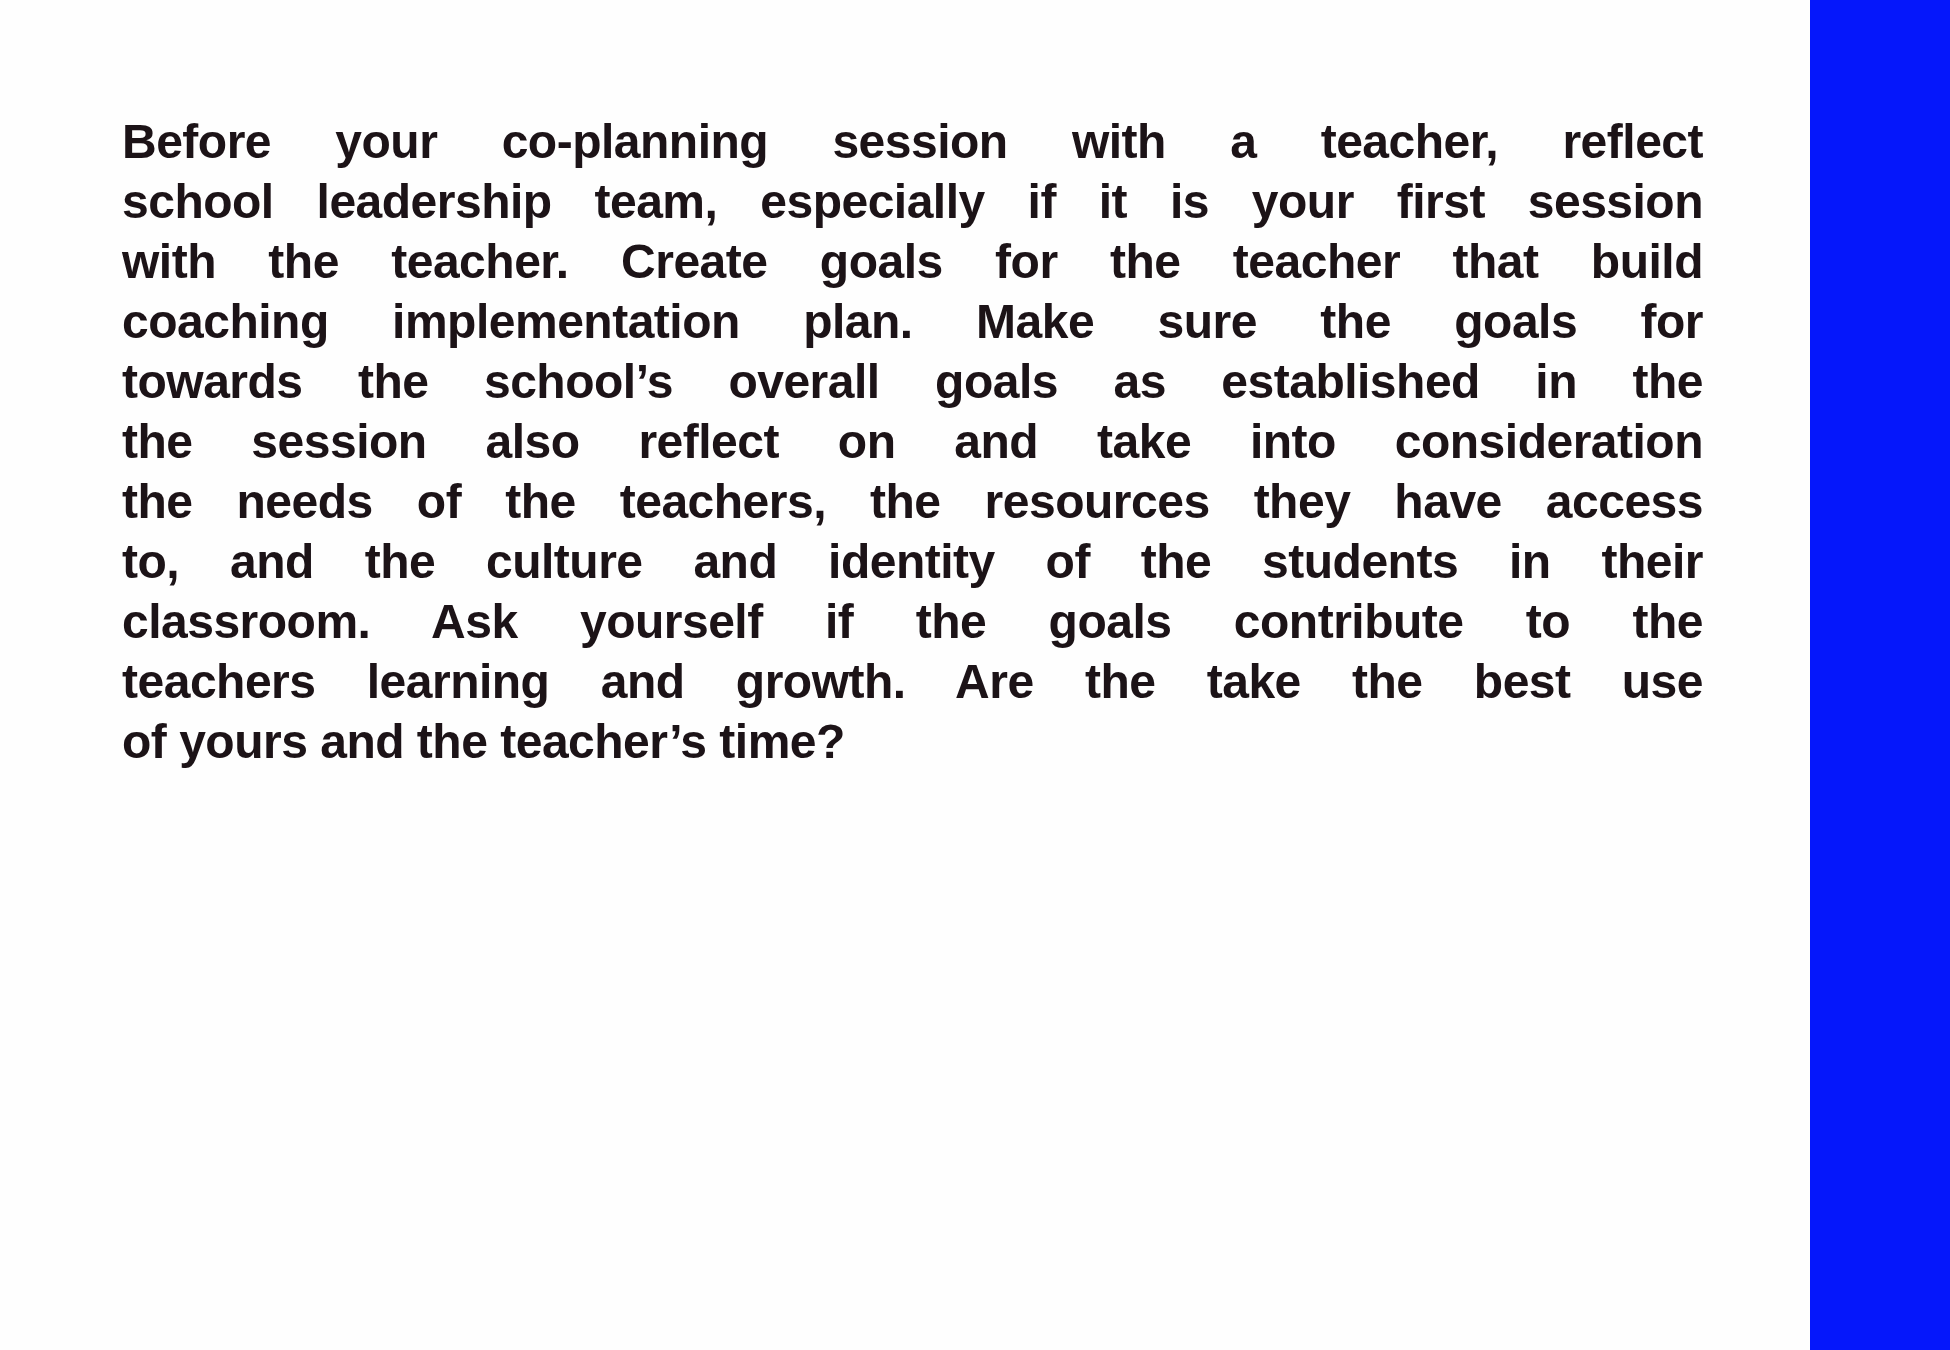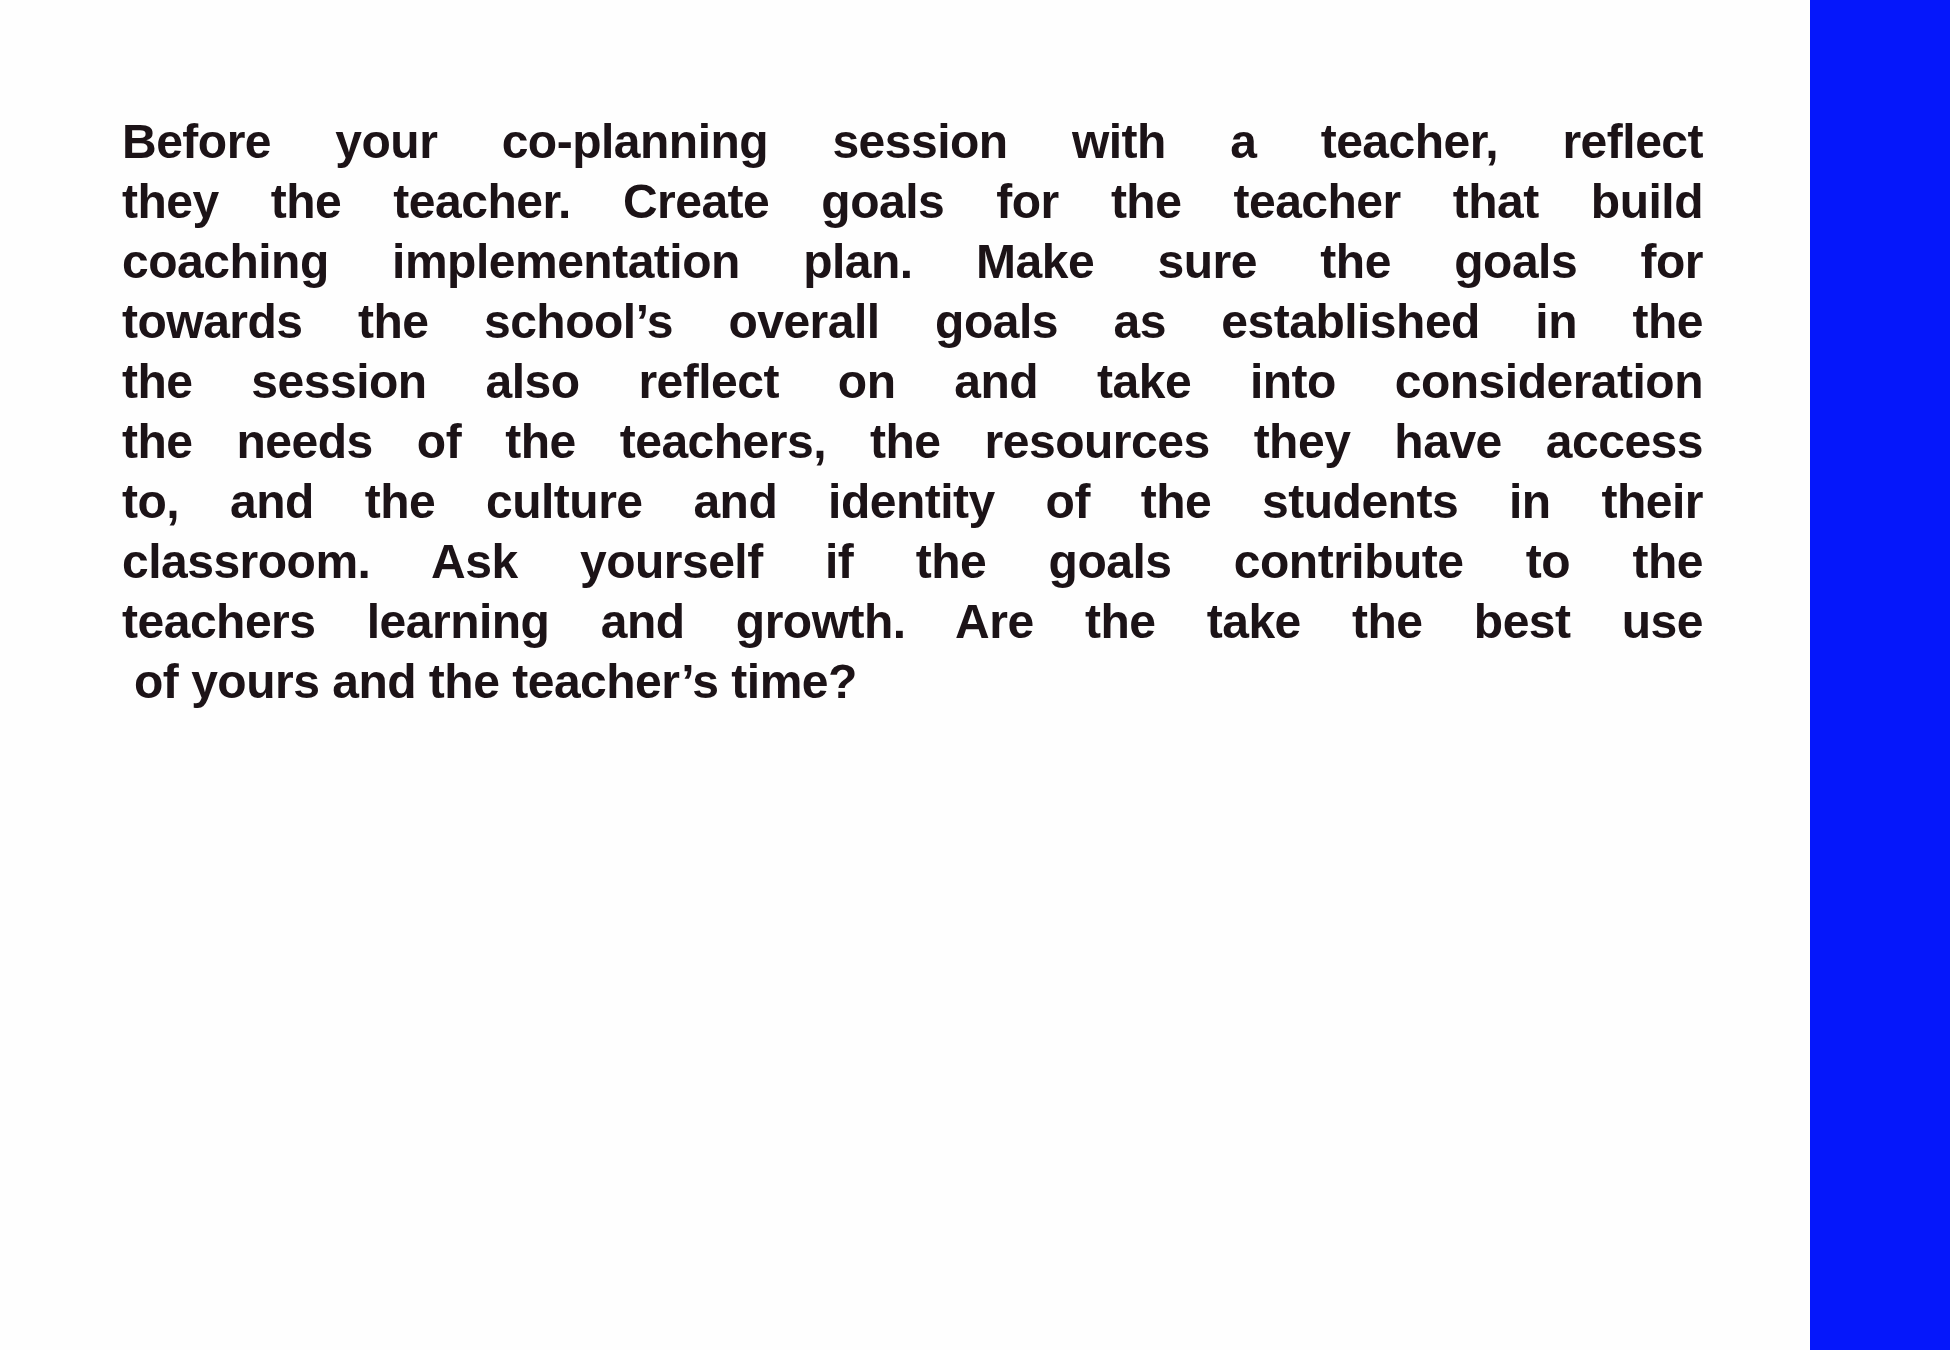--- a/index.html
+++ b/index.html
@@ -42,31 +42,31 @@
   }
   .line {
     height: 60px;
     white-space: nowrap;
     text-align: justify;
     text-align-last: justify;
   }
   .line.last {
     text-align: left;
     text-align-last: left;
-    margin-left: 12px;
   }
 </style>
 </head>
 <body>
 
 <div class="page">
 
   <div class="body-paragraph">
     <div class="line">Before your co-planning session with a teacher, reflect</div>
-    <div class="line">they the teacher. Create goals for the teacher that build</div>
+    <div class="line">school leadership team, especially if it is your first session</div>
+    <div class="line">with the teacher. Create goals for the teacher that build</div>
     <div class="line">coaching implementation plan. Make sure the goals for</div>
     <div class="line">towards the school’s overall goals as established in the</div>
     <div class="line">the session also reflect on and take into consideration</div>
     <div class="line">the needs of the teachers, the resources they have access</div>
     <div class="line">to, and the culture and identity of the students in their</div>
     <div class="line">classroom. Ask yourself if the goals contribute to the</div>
     <div class="line">teachers learning and growth. Are the take the best use</div>
     <div class="line last">of yours and the teacher’s time?</div>
   </div>
 

